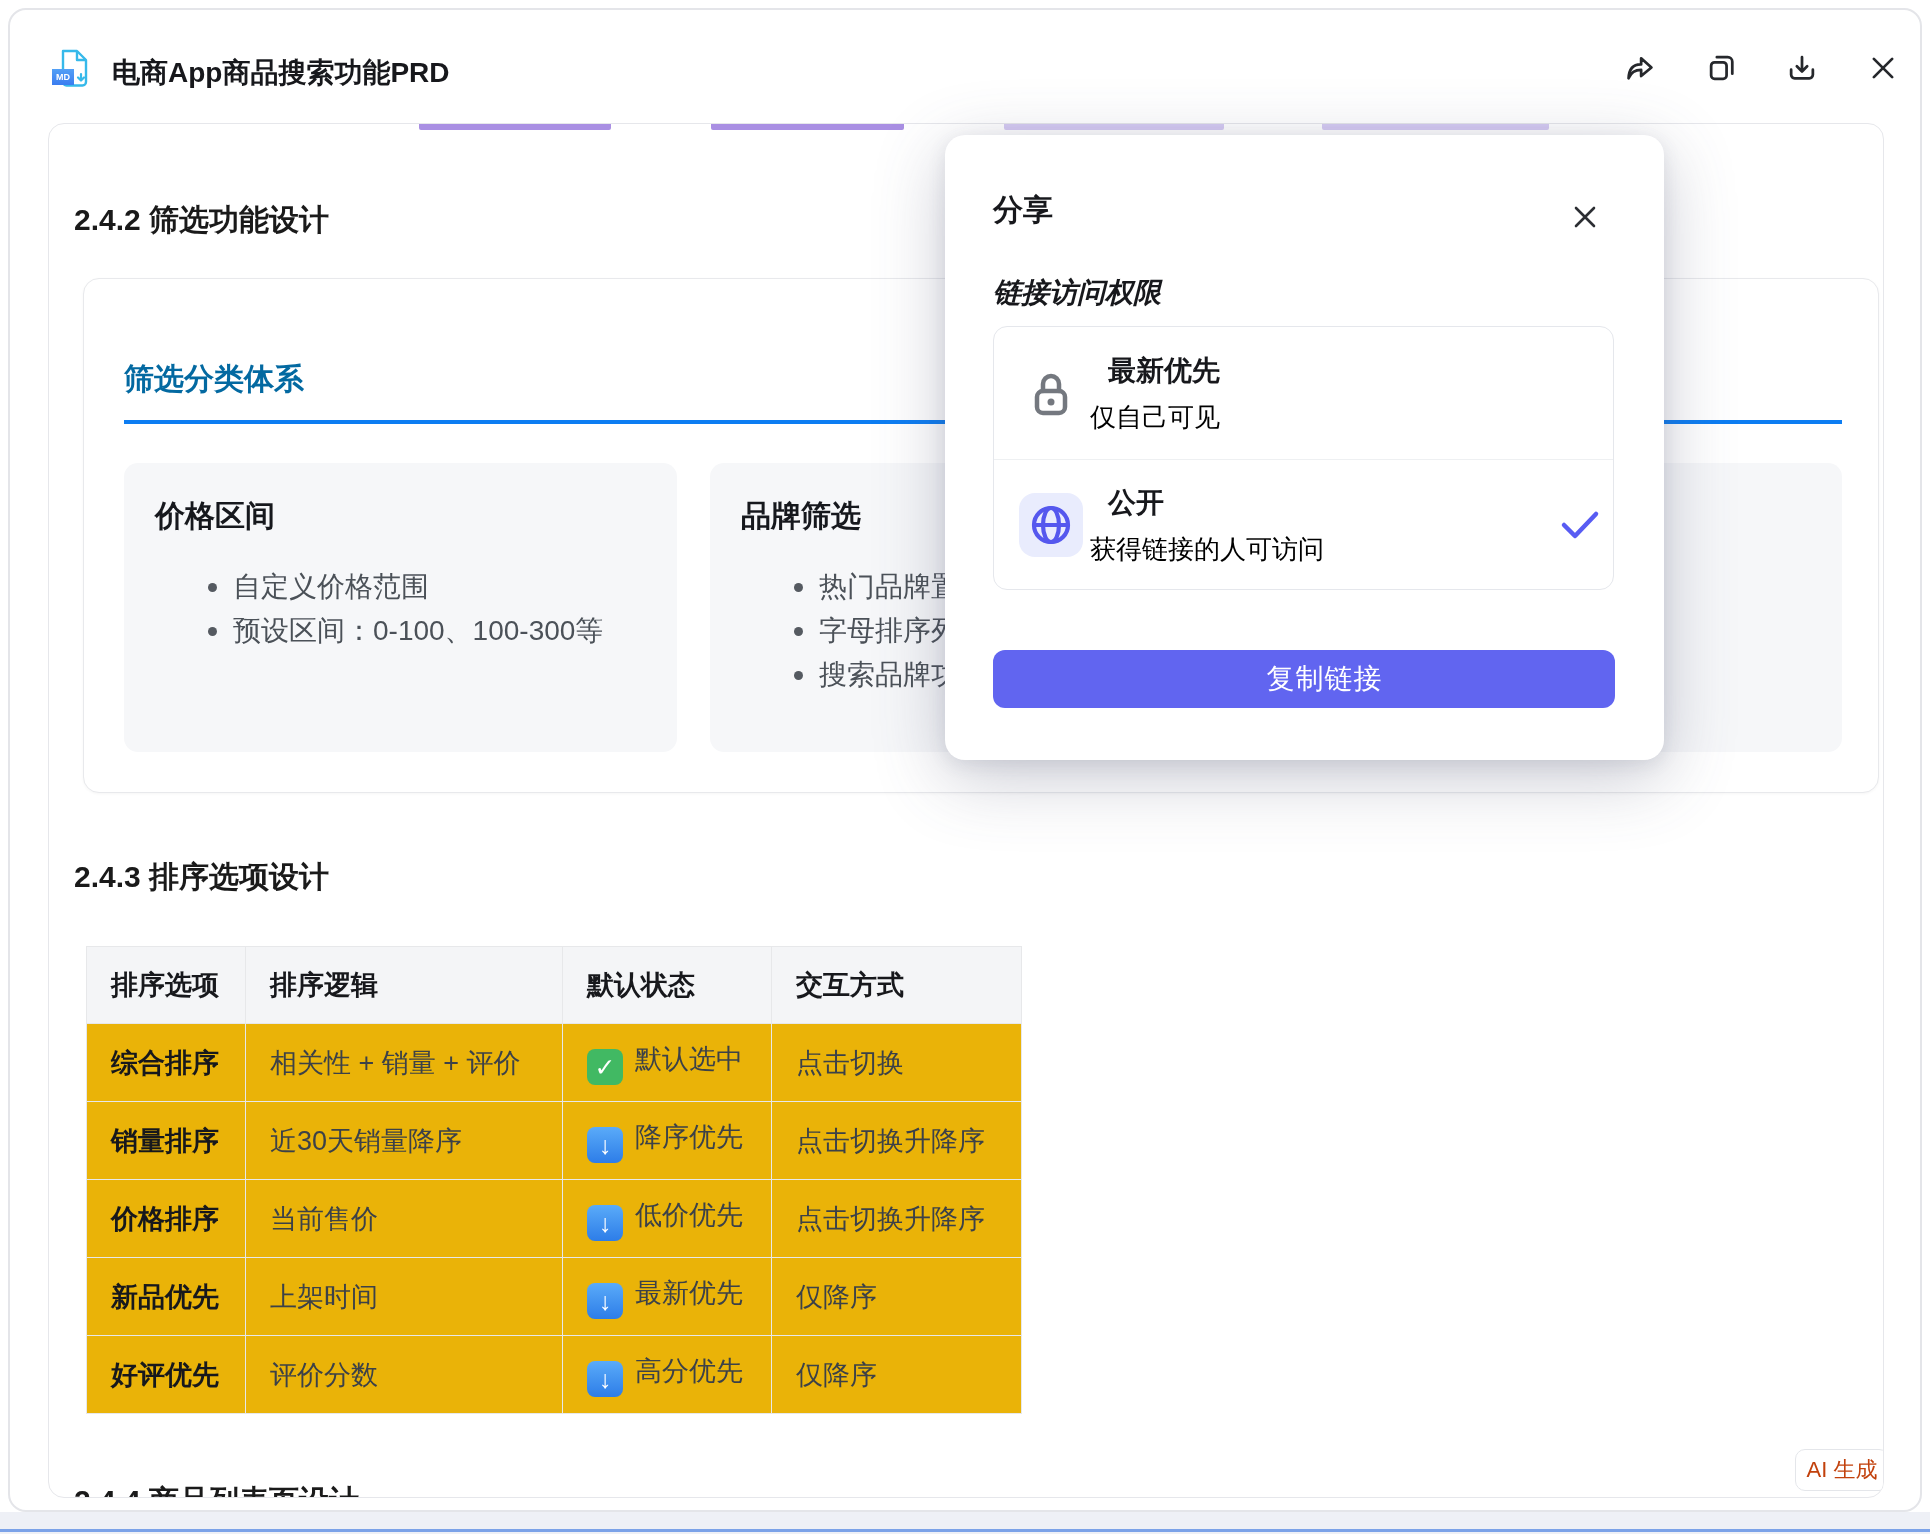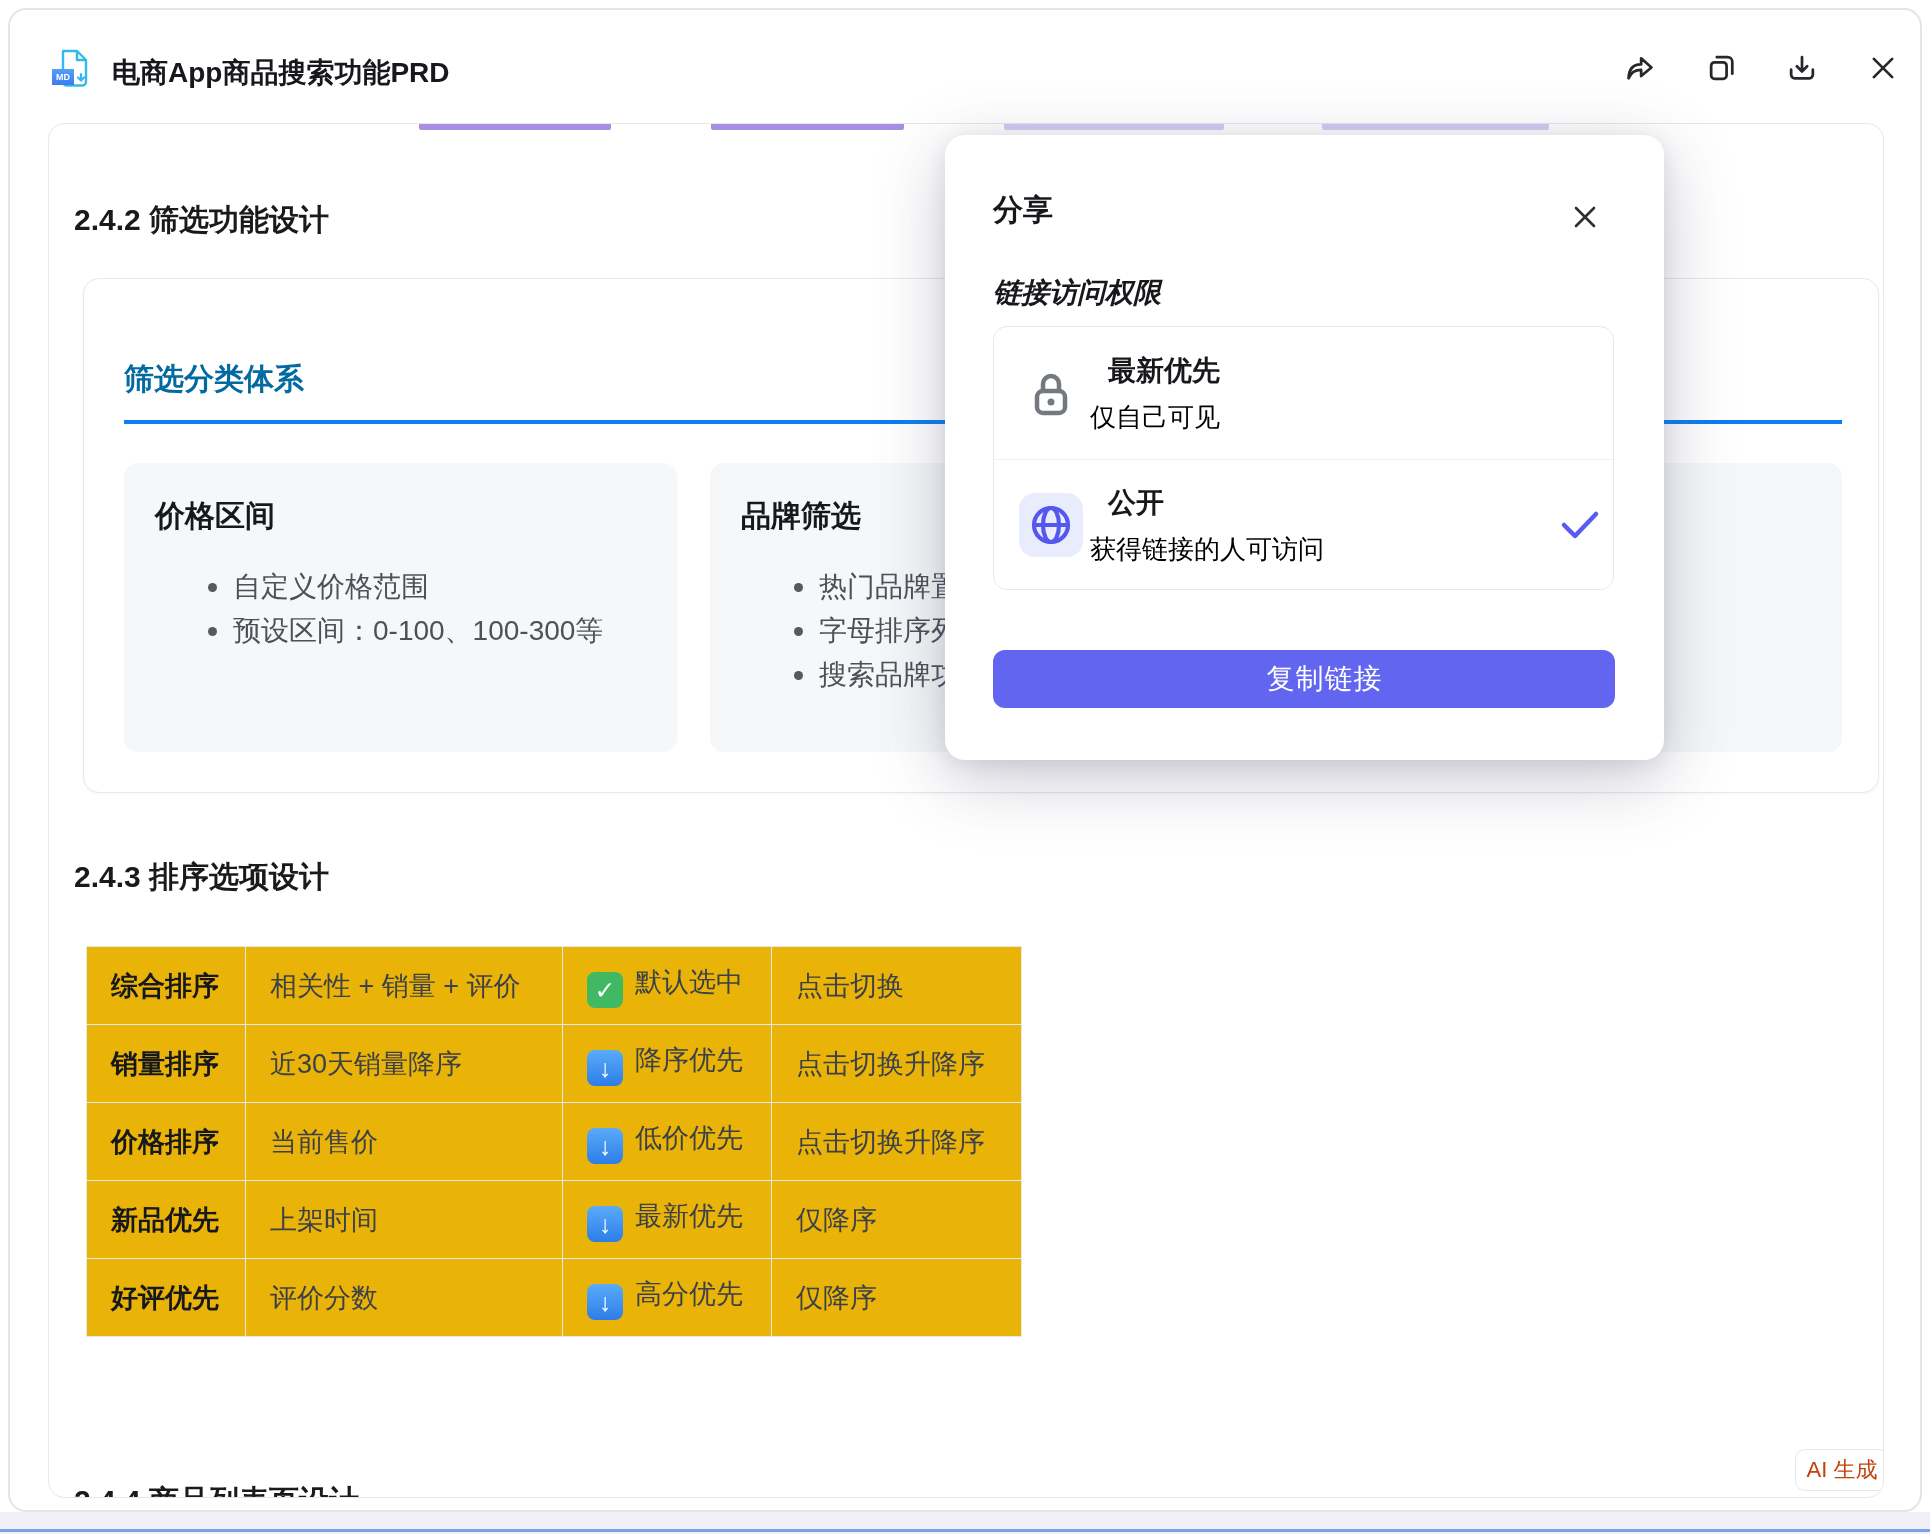--- a/index.html
+++ b/index.html
@@ -165,20 +165,26 @@
     <div id="h243" class="abs section-h">2.4.3 排序选项设计</div>
 
     <table id="sort-table" class="abs">
       <colgroup>
           <col class="c1">
           <col class="c2">
           <col class="c3">
           <col class="c4">
         </colgroup>
       <tbody>
+          <tr>
+        <th>排序选项</th>
+        <th>排序逻辑</th>
+        <th>默认状态</th>
+        <th>交互方式</th>
+      </tr>
       <tr>
         <td class="rowhead">综合排序</td>
         <td>相关性 + 销量 + 评价</td>
         <td><span class="badge-ic badge-check">✓</span><span>默认选中</span></td>
         <td>点击切换</td>
       </tr>
       <tr>
         <td class="rowhead">销量排序</td>
         <td>近30天销量降序</td>
         <td><span class="badge-ic badge-down">↓</span><span>降序优先</span></td>

